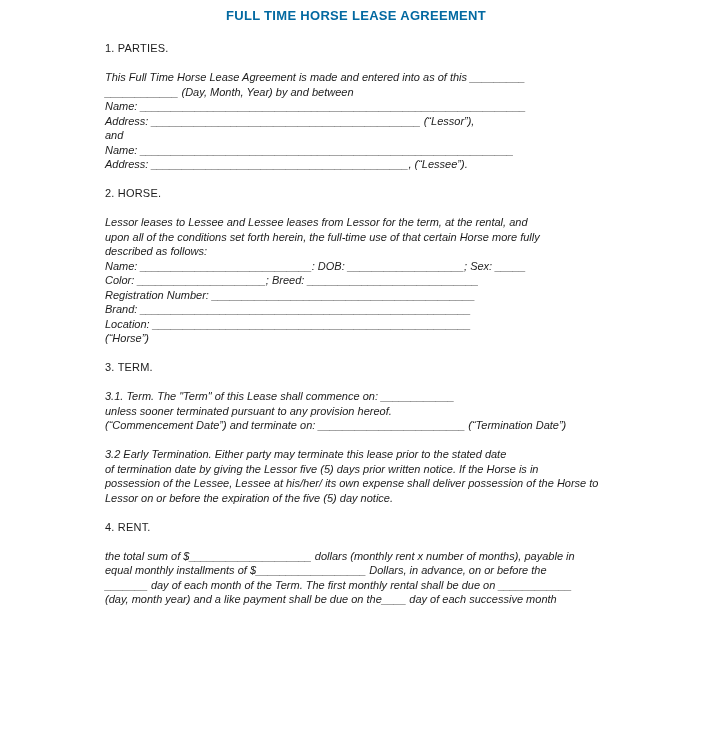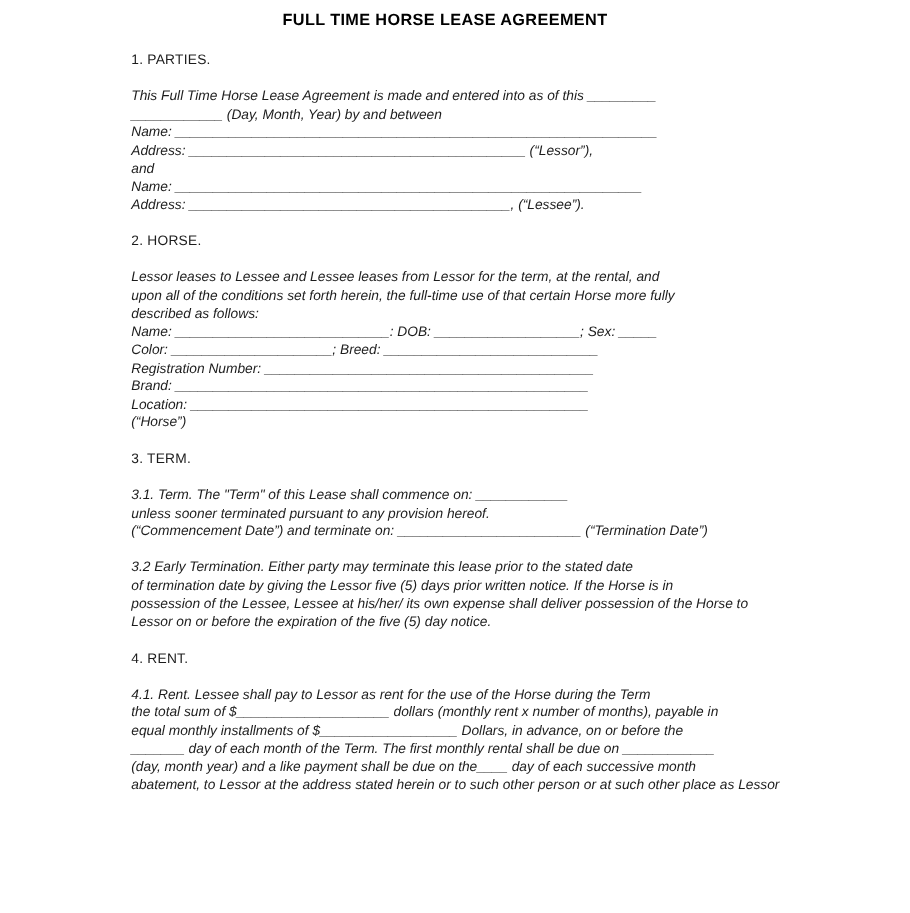--- a/index.html
+++ b/index.html
@@ -20,21 +20,21 @@
     line-height: 14.5px;
     color: #1c1c1c;
   }
   .doc-title {
     margin: 0 16px 17px 0;
     font-size: 13px;
     line-height: 16px;
     font-weight: bold;
     text-align: center;
     letter-spacing: 0.3px;
-    color: #000000;
+    color: #0369a1;
   }
   .content {
     margin-left: 105px;
     margin-right: 40px;
   }
   .heading {
     font-weight: normal;
     margin: 0 0 14.5px 0;
     letter-spacing: 0.2px;
   }
@@ -94,23 +94,21 @@
         <div class="line">3.2 Early Termination. Either party may terminate this lease prior to the stated date</div>
         <div class="line">of termination date by giving the Lessor five (5) days prior written notice. If the Horse is in</div>
         <div class="line">possession of the Lessee, Lessee at his/her/ its own expense shall deliver possession of the Horse to</div>
         <div class="line">Lessor on or before the expiration of the five (5) day notice.</div>
       </div>
     </section>
 
     <section>
       <div class="heading">4. RENT.</div>
       <div class="para">
-        <div class="line">4.1. Rent. Lessee shall pay to Lessor as rent for the use of the Horse during the Term</div>
         <div class="line">the total sum of $____________________ dollars (monthly rent x number of months), payable in</div>
         <div class="line">equal monthly installments of $__________________ Dollars, in advance, on or before the</div>
         <div class="line">_______ day of each month of the Term. The first monthly rental shall be due on ____________</div>
         <div class="line">(day, month year) and a like payment shall be due on the____ day of each successive month</div>
-        <div class="line">abatement, to Lessor at the address stated herein or to such other person or at such other place as Lessor</div>
       </div>
     </section>
 
   </div>
 </div>
 
 </body></html>

